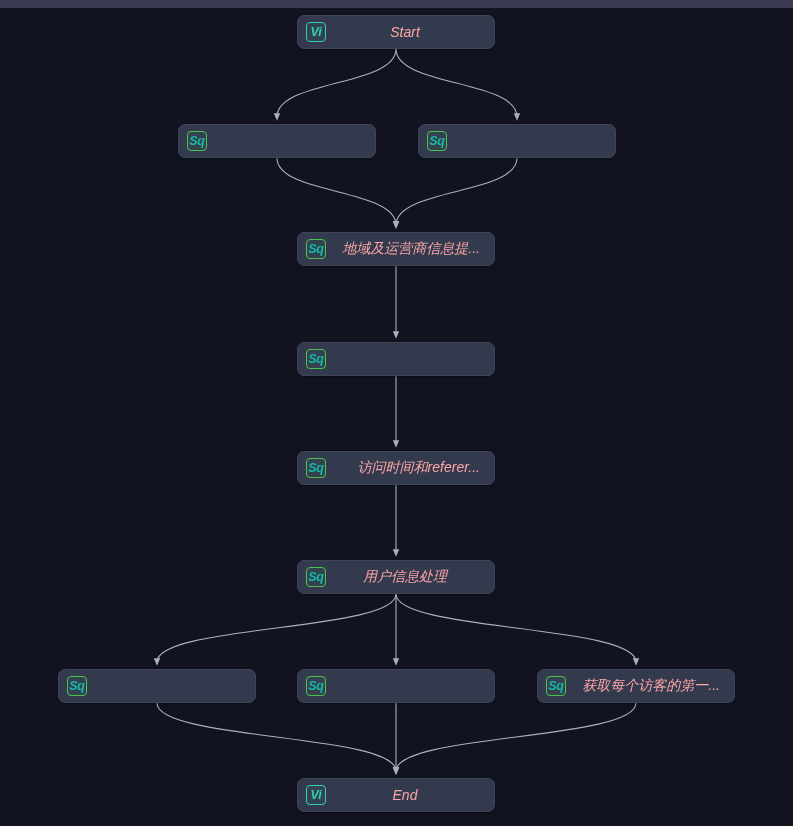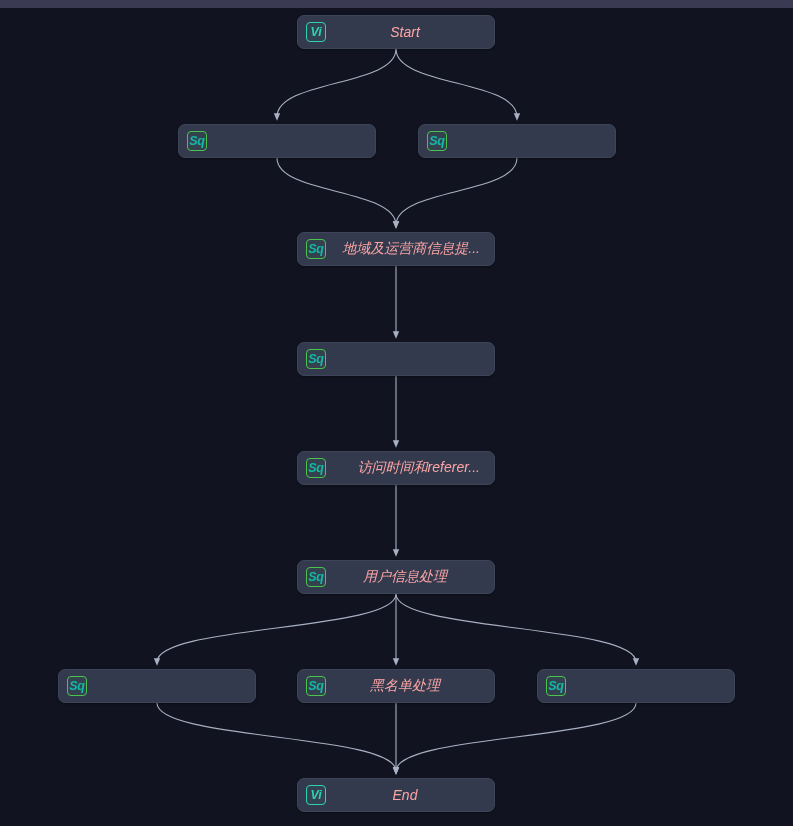--- a/index.html
+++ b/index.html
@@ -151,24 +151,24 @@
   </div>
       <div class="node" style="left: 297px; top: 560px; width: 198px;">
     <span class="badge sq">Sq</span>
     <span class="label">用户信息处理</span>
   </div>
       <div class="node" style="left: 58px; top: 669px; width: 198px;">
     <span class="badge sq">Sq</span>
   </div>
       <div class="node" style="left: 297px; top: 669px; width: 198px;">
     <span class="badge sq">Sq</span>
-    <span class="label">黑名单处理</span>
   </div>
       <div class="node left-label" style="left: 537px; top: 669px; width: 198px;">
     <span class="badge sq">Sq</span>
+    <span class="label">获取每个访客的第一...</span>
   </div>
       <div class="node" style="left: 297px; top: 778px; width: 198px;">
     <span class="badge vi">Vi</span>
     <span class="label">End</span>
   </div>
     </div>
 
 </div>
 
 </body></html>

